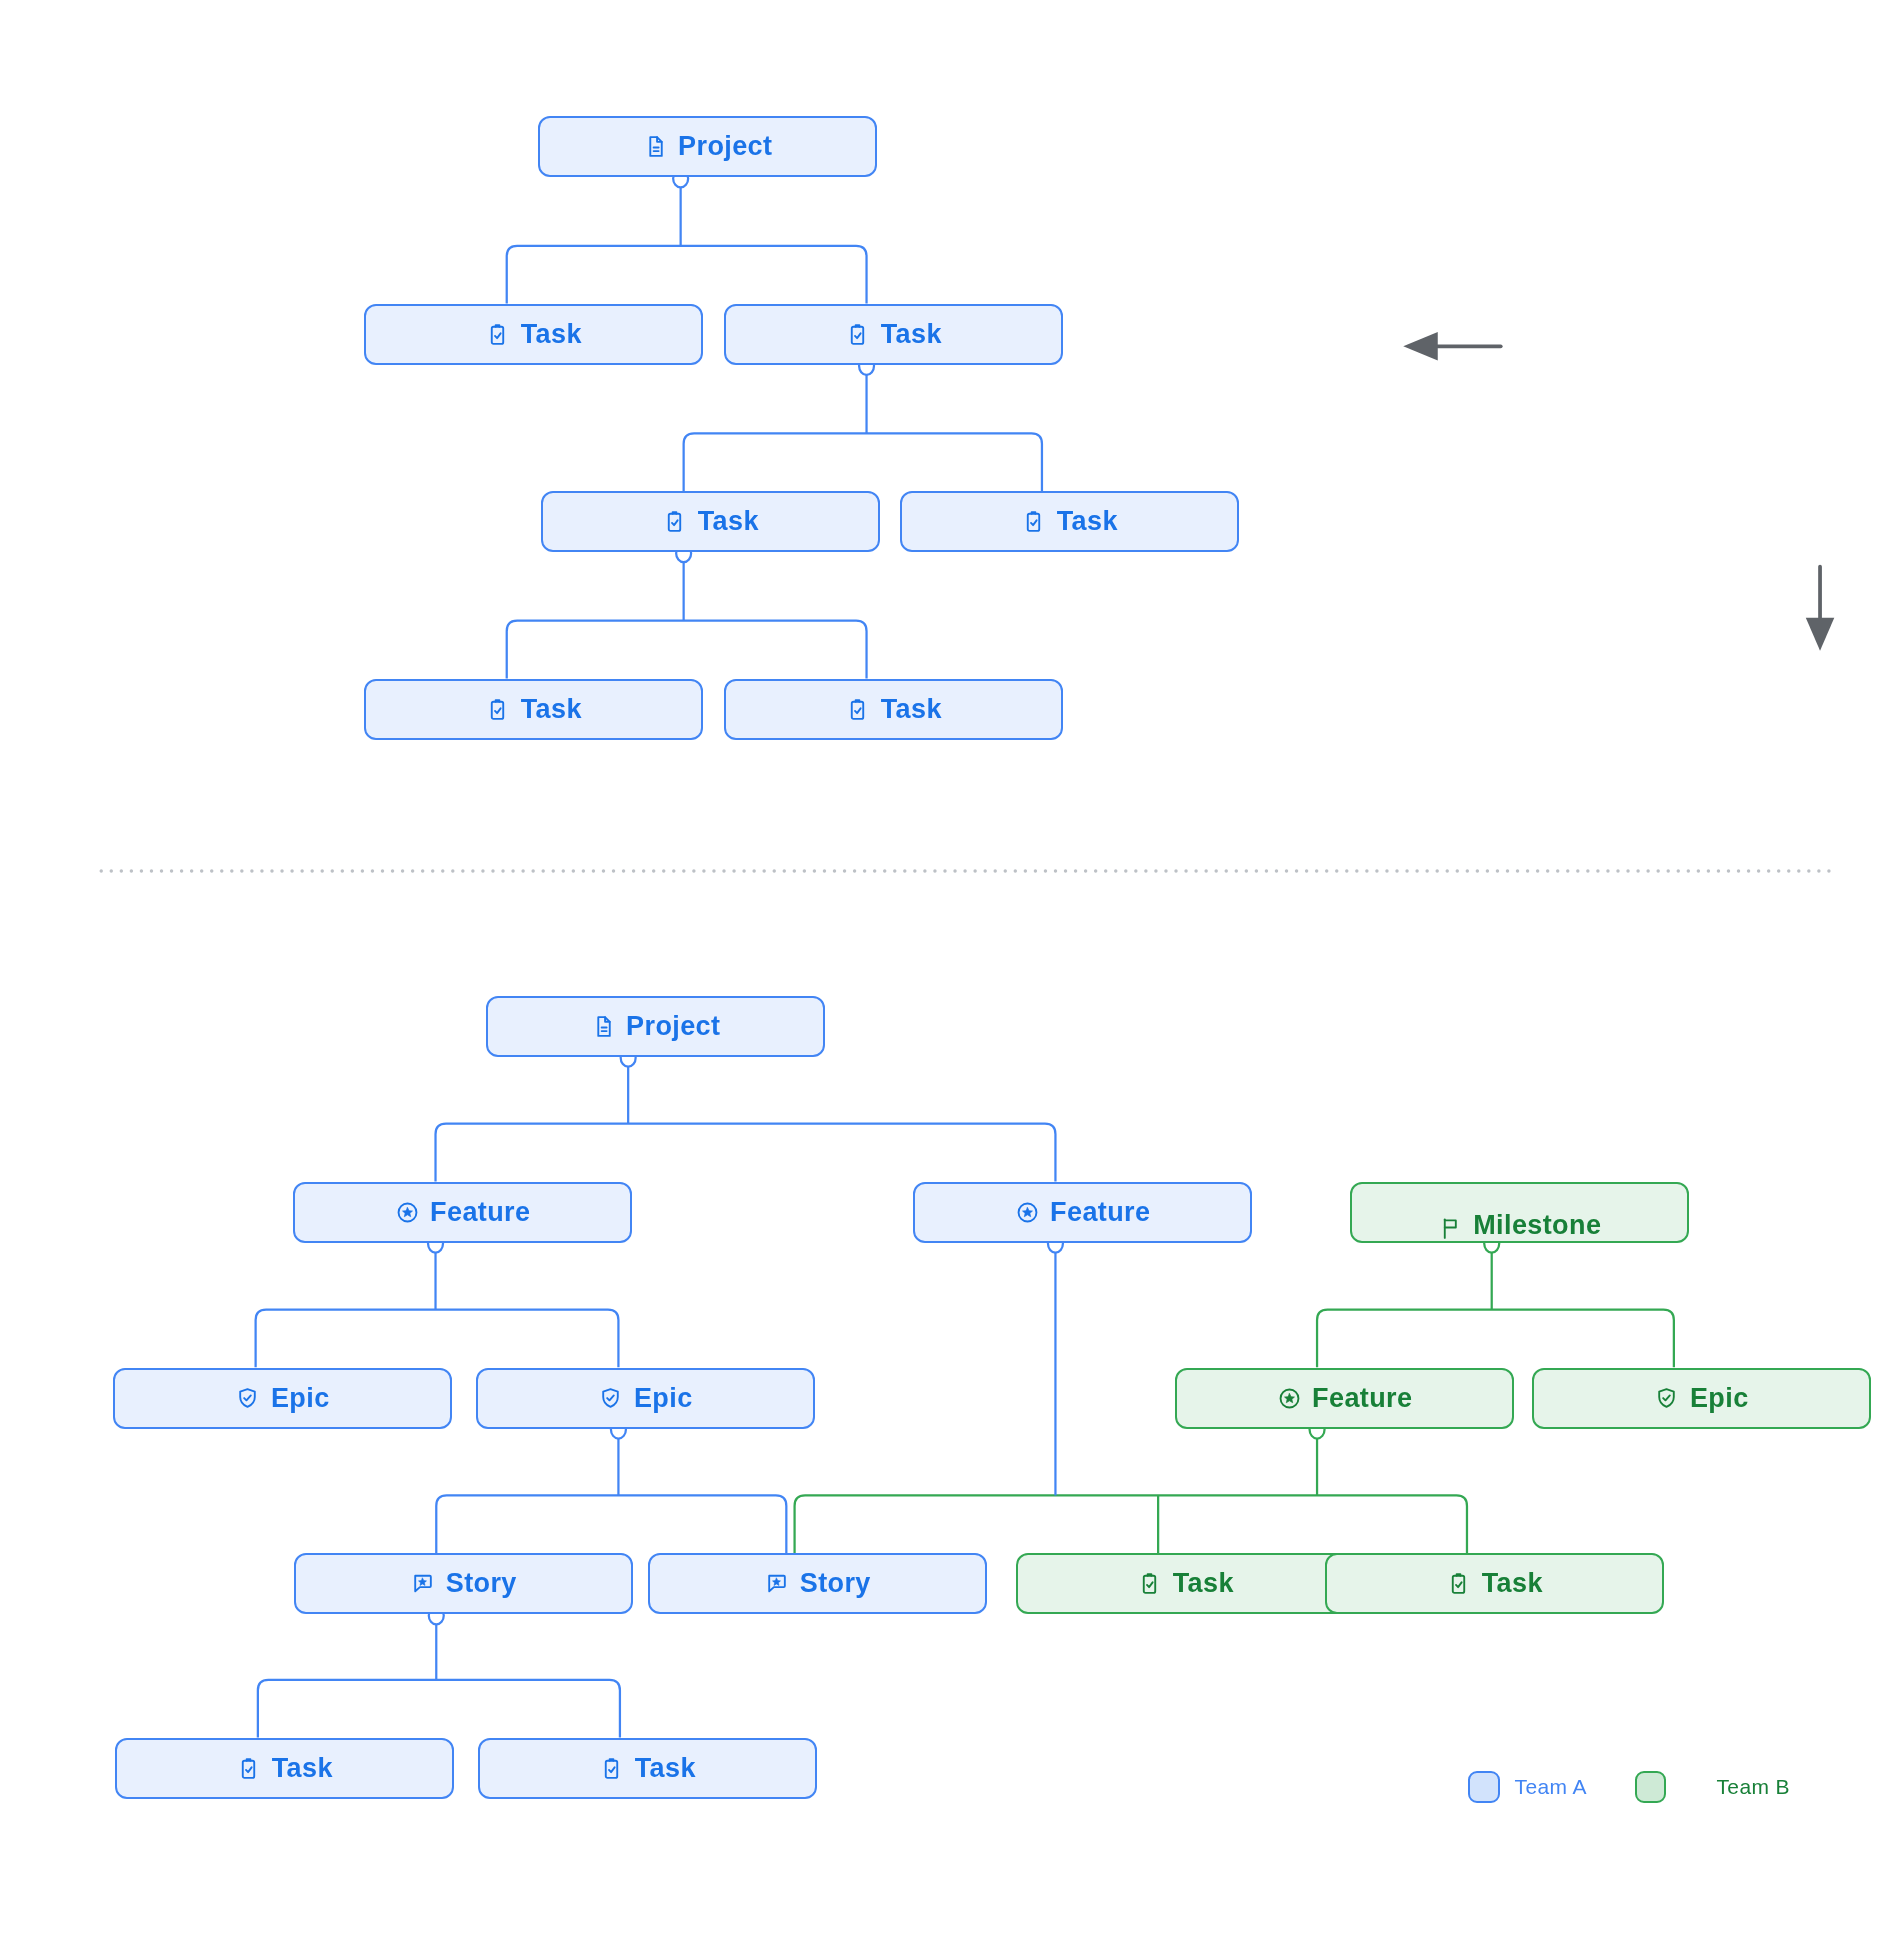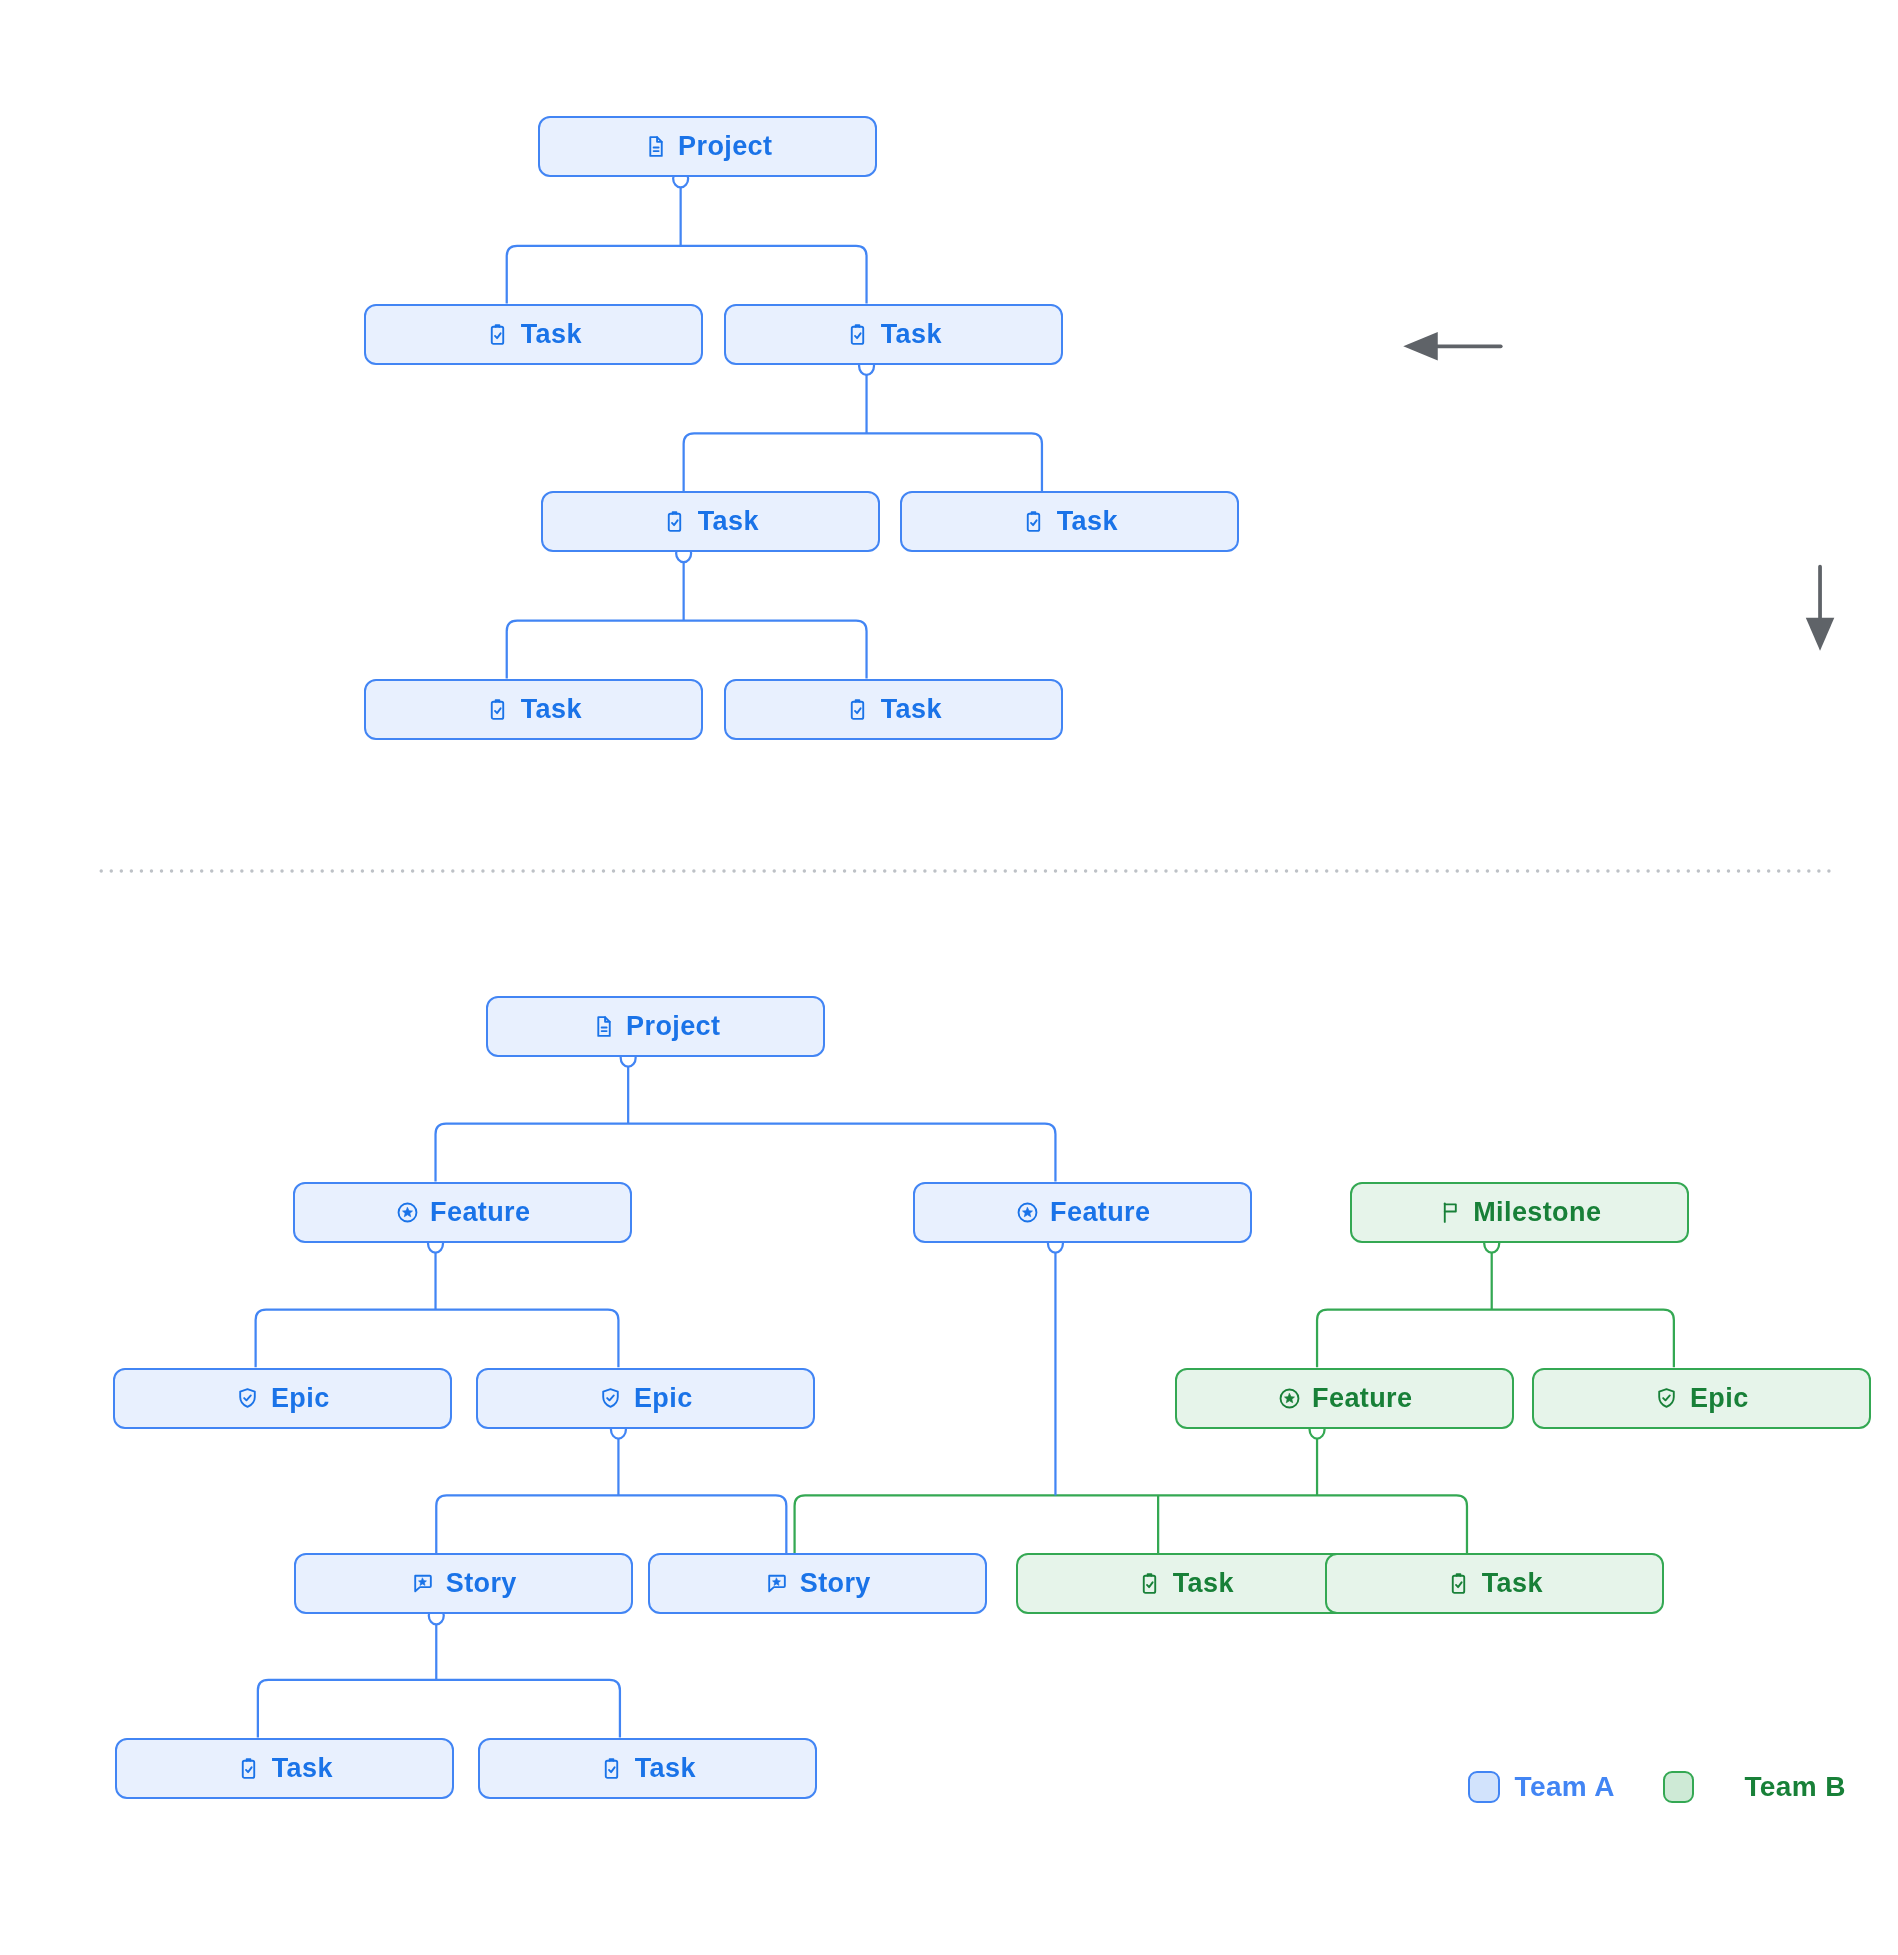--- a/index.html
+++ b/index.html
@@ -33,21 +33,21 @@
     color:var(--gray);font-size:34px;line-height:57px;font-weight:400;
   }
   .annotation p{margin:0;}
   .annotation p + p{margin-top:5.2px;}
 
   .legend{position:absolute;left:1468px;top:1771px;display:flex;align-items:center;gap:48px;}
   .legend-item{display:flex;align-items:center;gap:15px;}
   .swatch{width:31.5px;height:31.5px;border-radius:9px;box-sizing:border-box;}
   .swatch-a{background:var(--a-swatch);border:2.2px solid var(--a-border);}
   .swatch-b{background:var(--b-swatch);border:2.2px solid var(--b-border);}
-  .legend-label{font-size:28px;font-weight:700;letter-spacing:0.4px;}
+  .legend-label{font-size:21px;font-weight:400;letter-spacing:0.4px;}
   .label-a{color:var(--a-border);}
   .label-b{color:var(--b-text);margin-left:35px;}
 </style>
 </head>
 <body>
 
 <div id="canvas">
 
   <svg id="wires" viewBox="0 0 2532 2608" width="1898" height="1955">
     <line class="divider" x1="135" y1="1162" x2="2440" y2="1162"></line>
@@ -194,21 +194,21 @@
     </div>
     <div class="node team-a" style="left: 913px; top: 1182px;">
       <span class="icon">
         <svg viewBox="0 0 24 24">
           <circle cx="12" cy="12" r="8.6"></circle>
           <path class="f" d="M12 7.2l1.5 3 3.3.35-2.5 2.25.8 3.3-3.1-1.85-3.1 1.85.8-3.3-2.5-2.25 3.3-.35z"></path>
         </svg>
       </span>
       <span class="nlabel">Feature</span>
     </div>
-    <div class="node team-b" style="left: 1350px; top: 1182px;">
+    <div class="node team-b" style="left: 1350px; top: 1182px; align-items: flex-end;">
       <span class="icon">
         <svg viewBox="0 0 24 24">
           <path d="M6.5 21V3.2"></path>
           <path d="M6.5 4.2h10.6v6.8H6.5"></path>
         </svg>
       </span>
       <span class="nlabel">Milestone</span>
     </div>
     <div class="node team-a" style="left: 113px; top: 1368px;">
       <span class="icon">

